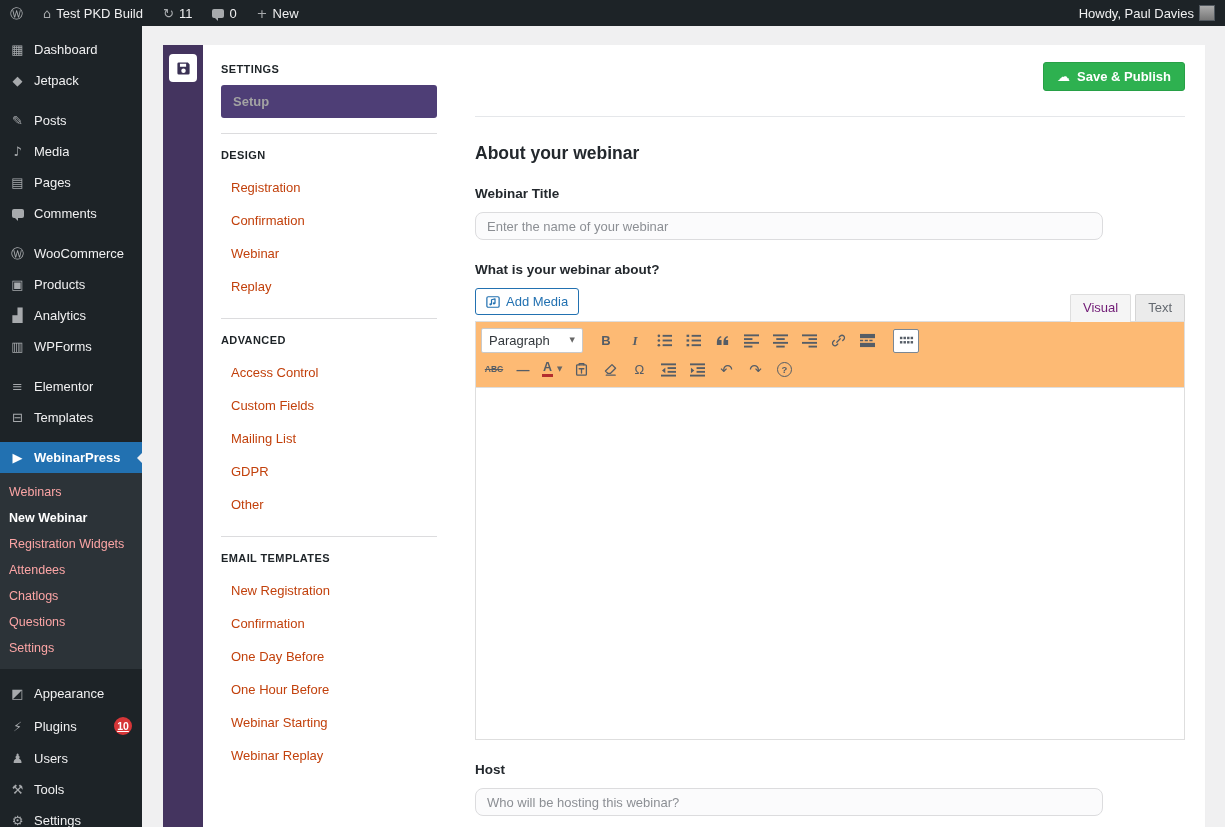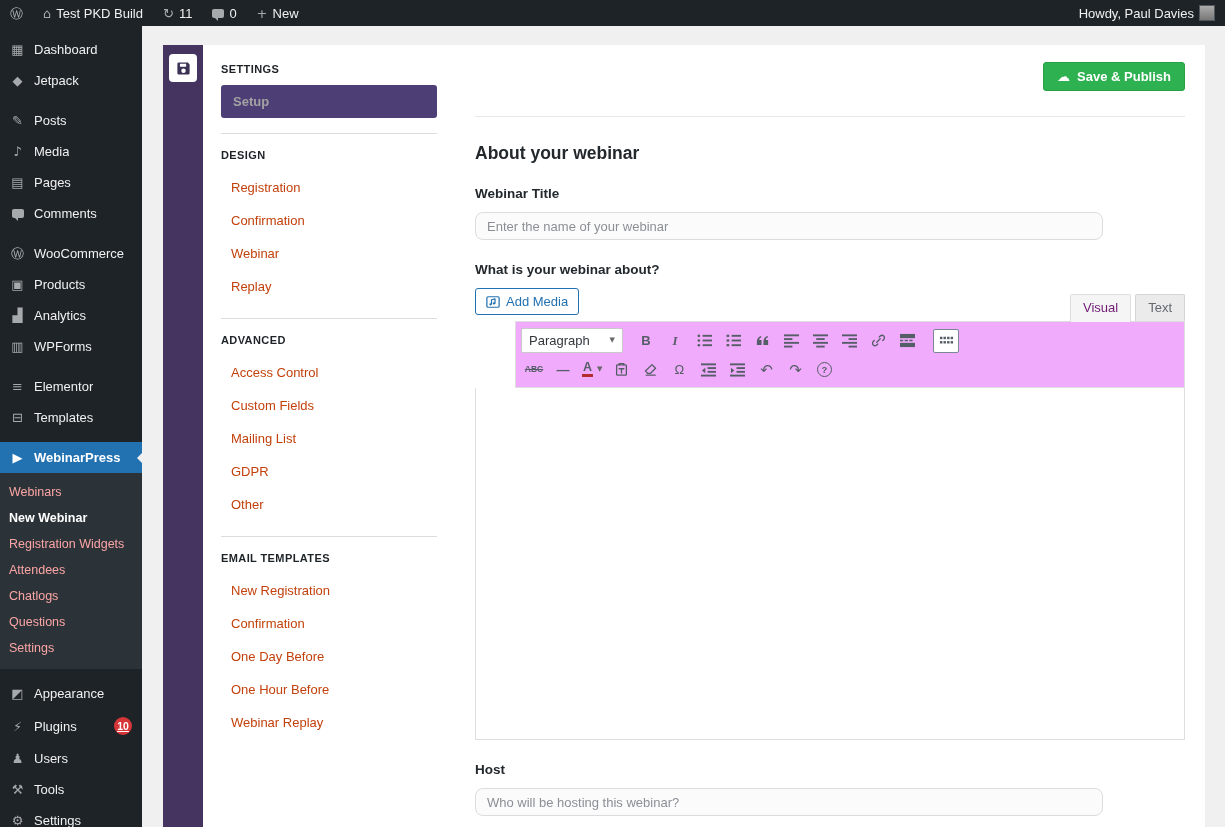--- a/index.html
+++ b/index.html
@@ -67,21 +67,21 @@
   
   .ed { margin-top: 2px; }
   .ed-top { display: flex; justify-content: space-between; align-items: flex-end; }
   .addmedia { display: inline-flex; align-items: center; gap: 6px; margin-bottom: 6px; background: #fff; border: 1px solid #2271b1;
               color: #2271b1; padding: 5px 10px; font-size: 13px; border-radius: 3px; cursor: pointer; font-family: inherit; }
   .addmedia svg { width: 14px; height: 14px; }
   .ed-tabs { display: flex; }
   .ed-tab { padding: 5px 12px 6px; font-size: 13px; color: #646970; background: #ebebeb; border: 1px solid #d5d5d5; border-bottom: none;
             margin-left: 4px; cursor: pointer; border-radius: 2px 2px 0 0; position: relative; }
   .ed-tab.active { background: #f5f5f5; border-color: #dedede; margin-bottom: -1px; padding-bottom: 7px; z-index: 2; color: #701a75; }
-  .ed-toolbar { background: #f0abfc; border: 1px solid #dedede; padding: 4px 5px; position: relative; z-index: 1; margin-left: 40px; }
+  .ed-toolbar { background: #fdba74; border: 1px solid #dedede; padding: 4px 5px; position: relative; z-index: 1; }
   .tb-row { display: flex; align-items: center; gap: 3px; padding: 2px 0; }
   .tb-btn { display: inline-flex; align-items: center; justify-content: center; min-width: 26px; height: 24px;
             border: 1px solid transparent; background: transparent; color: #555d66; border-radius: 2px; cursor: pointer;
             padding: 0 2px; font-family: inherit; }
   .tb-btn svg { width: 15px; height: 15px; fill: currentColor; display: block; }
   .tb-btn svg.nf, .addmedia svg.nf { fill: none; stroke: currentColor; stroke-width: 1.4; stroke-linecap: round; stroke-linejoin: round; }
   svg .fl { fill: currentColor; stroke: none; }
   .tb-glyph { font-size: 13px; line-height: 1; }
   .tb-glyph.bld { font-weight: 700; }
   .tb-glyph.itl { font-family: "Liberation Serif", serif; font-style: italic; font-weight: 700; }
@@ -269,20 +269,21 @@
             </ul>
           <div class="snav-div"></div>
 
           <div class="snav-heading">EMAIL TEMPLATES</div>
           <ul class="snav-list">
 
           <li class="snav-item">New Registration</li>
               <li class="snav-item">Confirmation</li>
               <li class="snav-item">One Day Before</li>
               <li class="snav-item">One Hour Before</li>
+              <li class="snav-item">Webinar Starting</li>
               <li class="snav-item">Webinar Replay</li>
             </ul>
         </div>
 
         <div class="form-col">
           <div class="form-head">
             <button class="save-btn">
               <span class="cloud">☁</span>
               <span>Save &amp; Publish</span>
             </button>

